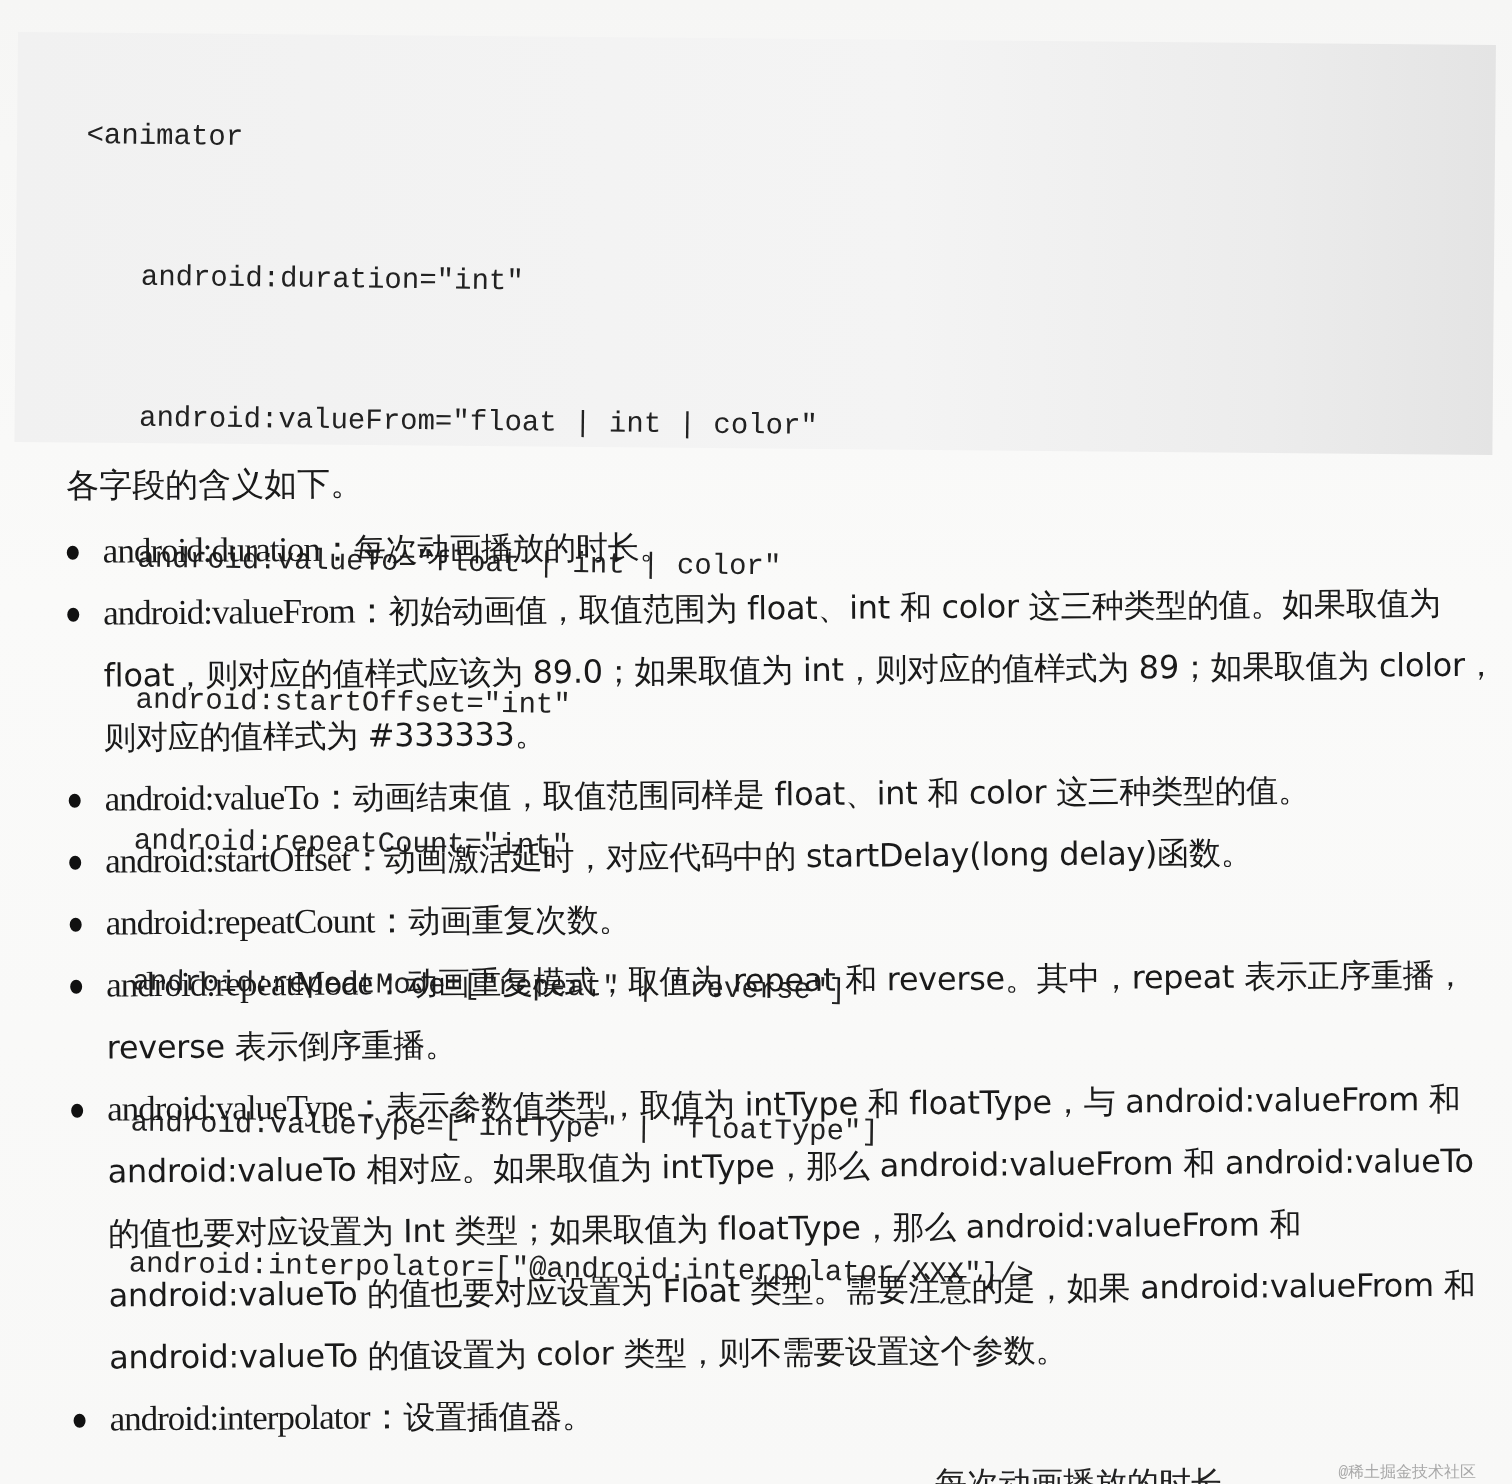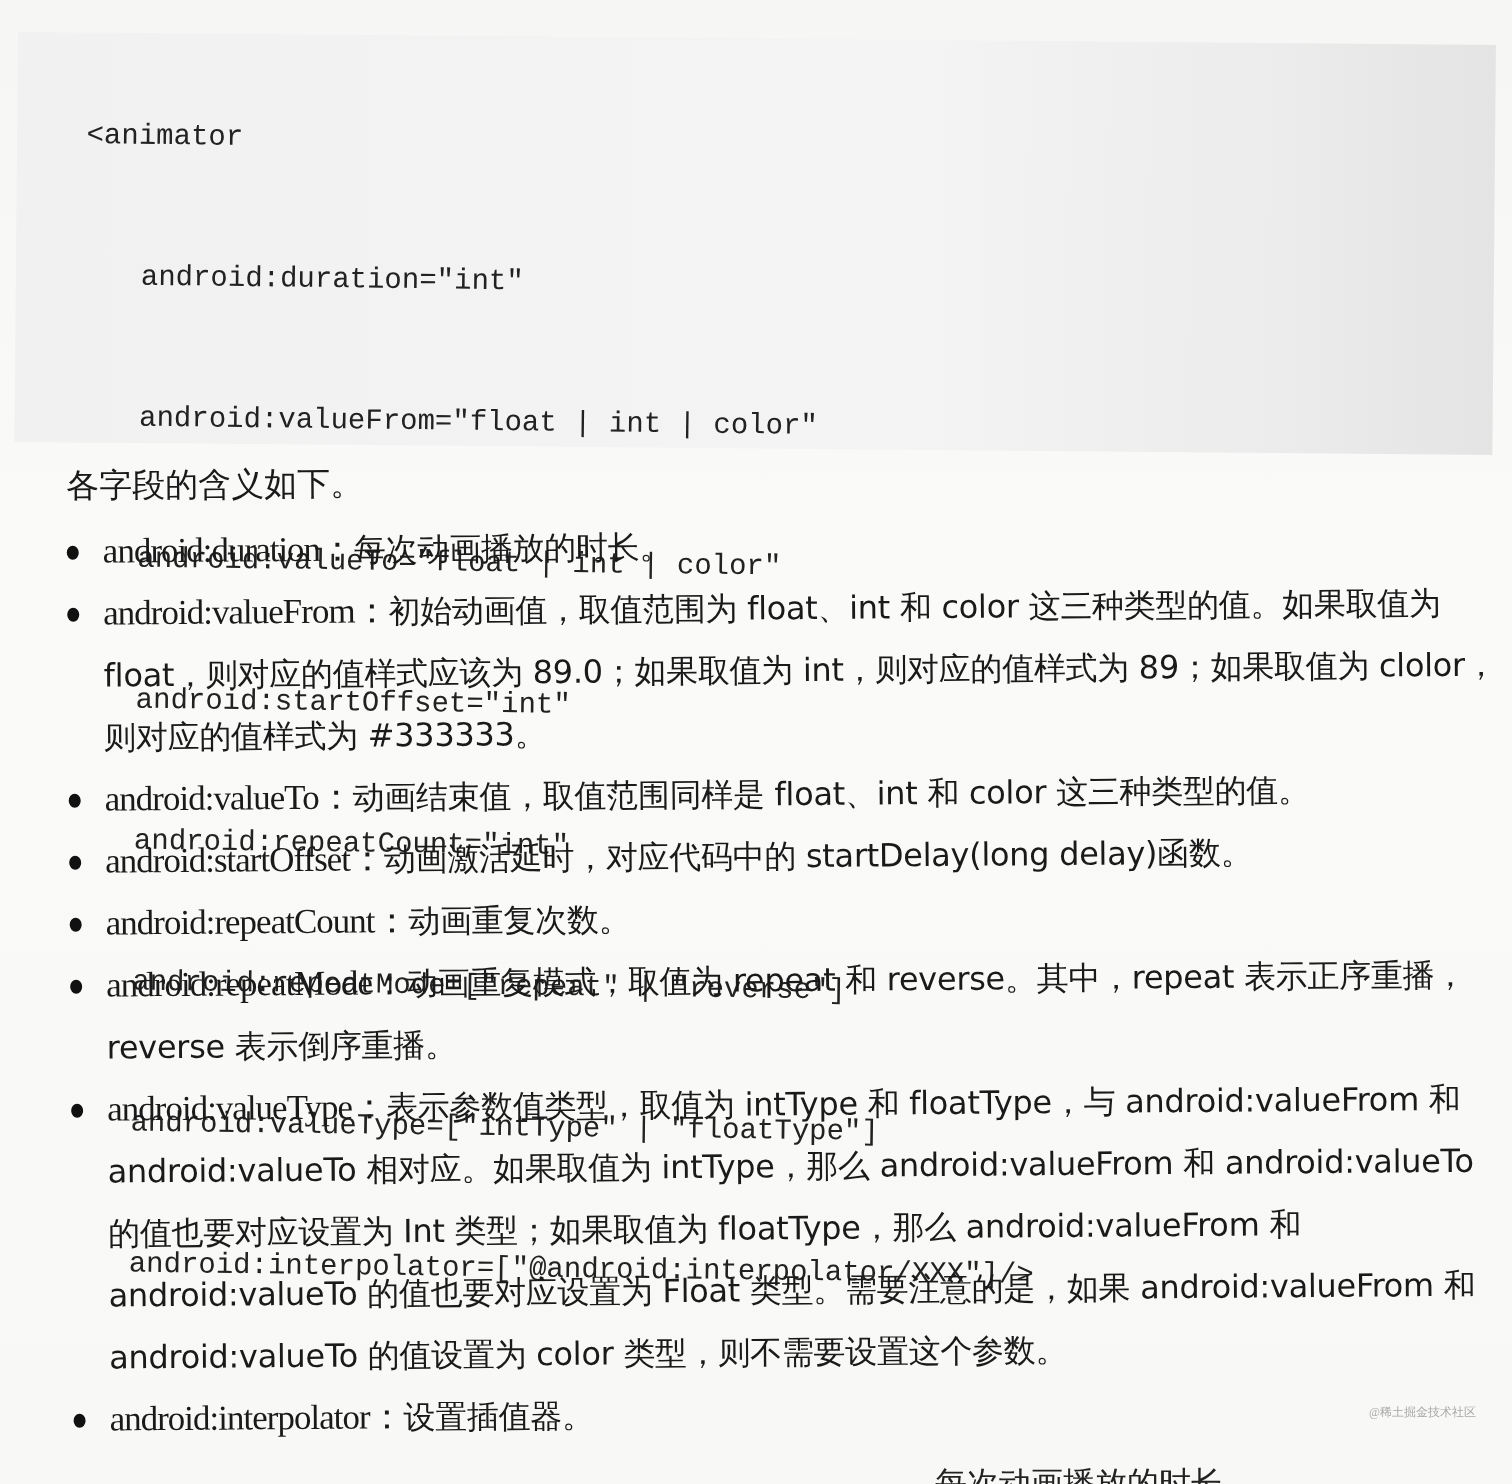--- a/index.html
+++ b/index.html
@@ -85,23 +85,23 @@
       font-family: "Liberation Serif", "DejaVu Serif", serif;
       letter-spacing: -1px;
     }
     .desc {
       font-family: "DejaVu Sans", sans-serif;
       font-size: 32px;
     }
     .watermark {
       position: absolute;
       right: 36px;
-      top: 1404px;
-      font-family: Liberation Serif, serif;
-      font-size: 12px;
+      top: 1462px;
+      font-family: Liberation Mono, monospace;
+      font-size: 16px;
       color: #a8a8a8;
     }
     .cutoff {
       position: absolute;
       left: 935px;
       top: 1462px;
       font-family: "DejaVu Sans", sans-serif;
       font-size: 32px;
       color: #222;
       white-space: nowrap;

